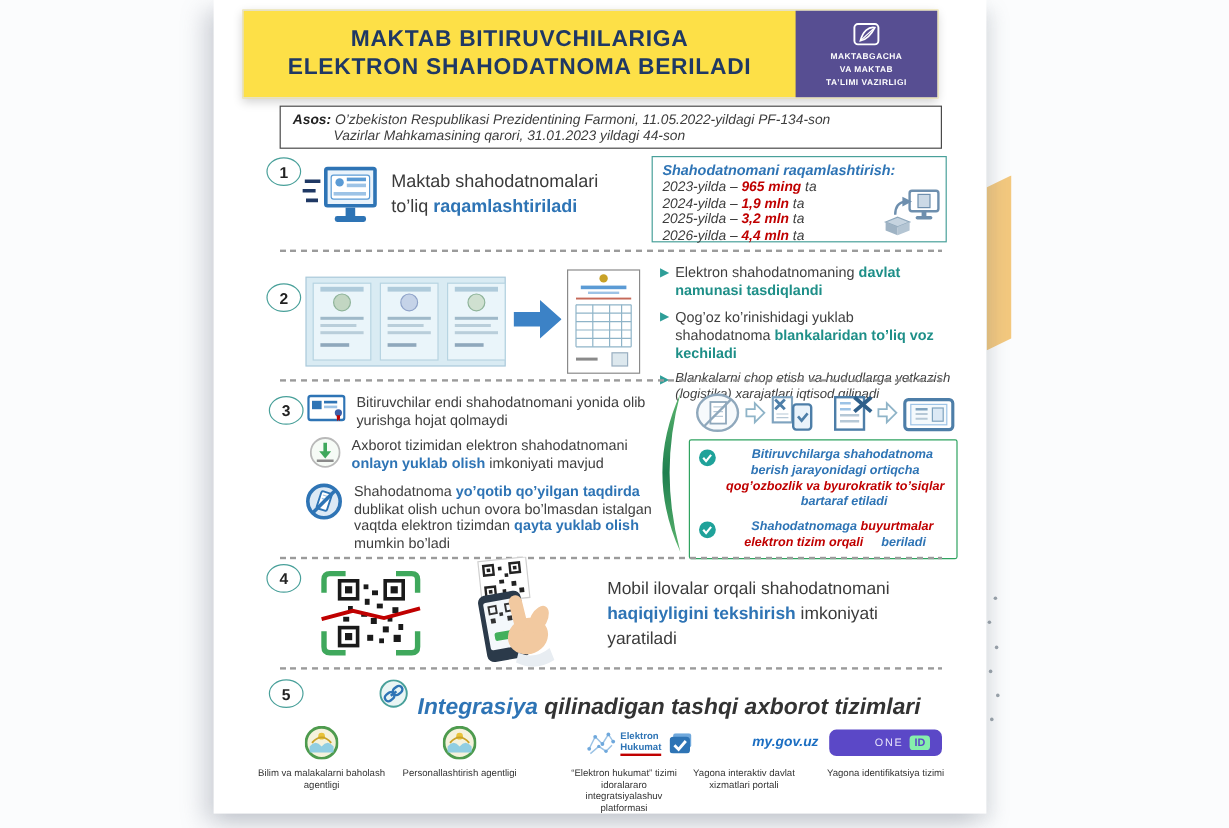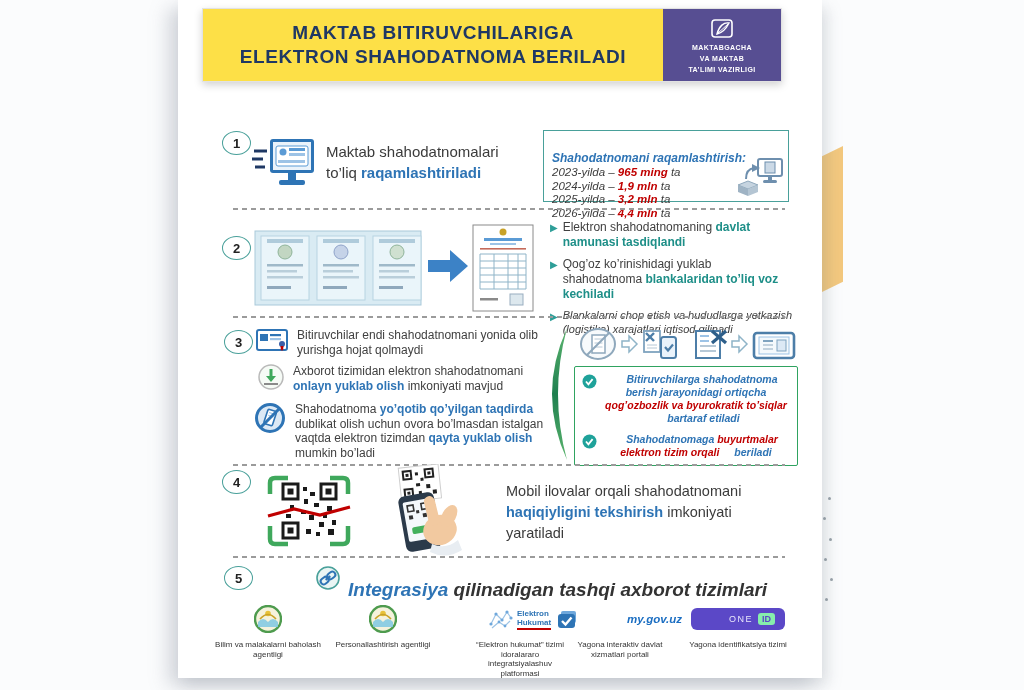--- a/index.html
+++ b/index.html
@@ -36,21 +36,21 @@
   .seg{white-space:pre-wrap;}
   .seg.blue-bold{color:#2E74B5;font-weight:bold;}
   .seg.teal-bold{color:#1E8F88;font-weight:bold;}
   .seg.blue-it{color:#2E74B5;font-weight:bold;font-style:italic;margin-left:12px;}
   .seg.red-it{color:#C00000;font-weight:bold;font-style:italic;}
   .seg.it{font-style:italic;}
 
   
   .i1-title{position:absolute;left:148px;top:141px;width:215px;font-size:15px;line-height:21px;color:#3b3b3b;}
   .stats-box{position:absolute;left:365px;top:130px;width:246px;height:72px;border:1.6px solid #49A09A;background:#fff;
-             padding:20px 8px;box-sizing:border-box;}
+             padding:4px 8px;box-sizing:border-box;}
   .stats-title{font-size:12px;font-weight:bold;font-style:italic;color:#2E74B5;margin-bottom:1px;}
   .srow{font-size:11.5px;font-style:italic;color:#3d3d3d;line-height:13.5px;}
   .srow .val{color:#C00000;font-weight:bold;}
   .stats-icon{position:absolute;right:4px;bottom:4px;}
 
   
   .i2-text{position:absolute;left:372px;top:220px;width:242px;display:flex;flex-direction:column;gap:7px;}
   .bullet{display:flex;gap:5px;font-size:12px;line-height:15px;color:#404040;}
   .tri{color:#2E9E98;font-size:10px;line-height:15px;flex:0 0 auto;}
   .bullet.small{font-size:11px;line-height:13.5px;}
@@ -107,20 +107,25 @@
           <rect x="3" y="3" width="20" height="17" rx="3" fill="none" stroke="#fff" stroke-width="1.6"></rect>
           <path d="M8 17 C10 9 15 5 20 6 C17 12 13 16 8 17 Z" fill="none" stroke="#fff" stroke-width="1.4"></path>
           <line x1="8" y1="17" x2="19" y2="7" stroke="#fff" stroke-width="1"></line>
         </svg>
         <div class="mtext">MAKTABGACHA</div>
         <div class="mtext">VA MAKTAB</div>
         <div class="mtext">TA’LIMI VAZIRLIGI</div>
       </div>
     </div>
 
+    <div class="asos">
+      <b>Asos:</b>
+      <span>O’zbekiston Respublikasi Prezidentining Farmoni, 11.05.2022-yildagi PF-134-son</span><br>
+      <span style="margin-left:34px">Vazirlar Mahkamasining qarori, 31.01.2023 yildagi 44-son</span>
+    </div>
 
     <div class="num" style="left:44px;top:131px">1</div>
     <svg style="position:absolute;left:74px;top:137px" width="66" height="56" viewBox="0 0 66 56">
       <g stroke="#1F3864" stroke-width="3">
         <line x1="2" y1="14" x2="15" y2="14"></line>
           <line x1="0" y1="22" x2="11" y2="22"></line>
           <line x1="3" y1="30" x2="13" y2="30"></line>
       </g>
       <rect x="18" y="2" width="44" height="34" rx="3" fill="#2E74B5"></rect>
       <rect x="21" y="5" width="38" height="28" fill="#EAF3FB"></rect>

